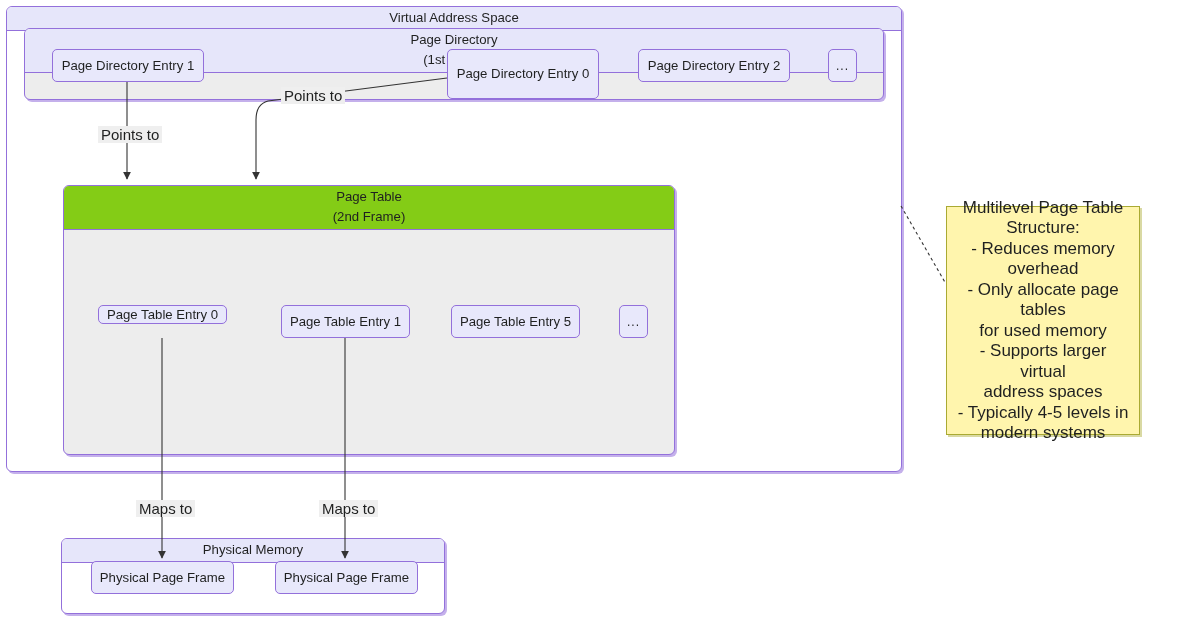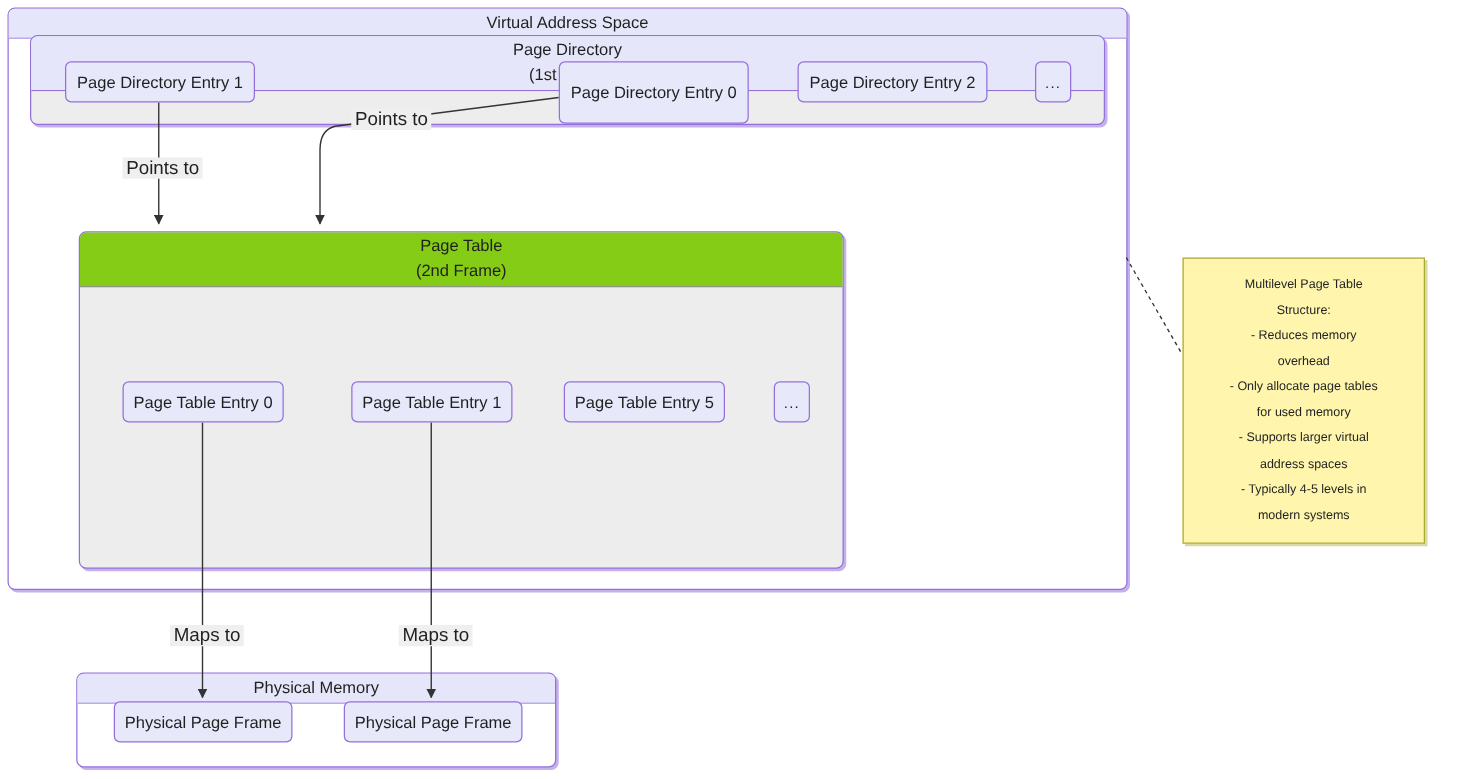--- a/index.html
+++ b/index.html
@@ -151,21 +151,21 @@
     border: 1px solid #aaaa33;
     box-shadow: 2px 2px 0 0 rgba(170, 170, 51, 0.45);
     display: flex;
     align-items: center;
     justify-content: center;
     padding: 6px 10px;
     z-index: 8;
   }
   #note-text {
     text-align: center;
-    font-size: 10px;
+    font-size: 17px;
     line-height: 20.5px;
     color: #1f2020;
   }
 
   
   #edges {
     position: absolute;
     left: 0; top: 0;
     width: 1178px;
     height: 623px;
@@ -229,21 +229,21 @@
 </div>
 
 <div class="node" style="left:638px; top:49px; width:152px; height:33px;">
   <span>Page Directory Entry 2</span>
 </div>
 
 <div class="node ellipsis" style="left:828px; top:49px; width:29px; height:33px;">
   <span>...</span>
 </div>
 
-<div class="node" style="left:98px; top:305px; width:129px; height:33px;">
+<div class="node" style="left:98px; top:305px; width:129px; height:19px;">
   <span>Page Table Entry 0</span>
 </div>
 
 <div class="node" style="left:281px; top:305px; width:129px; height:33px;">
   <span>Page Table Entry 1</span>
 </div>
 
 <div class="node" style="left:451px; top:305px; width:129px; height:33px;">
   <span>Page Table Entry 5</span>
 </div>

